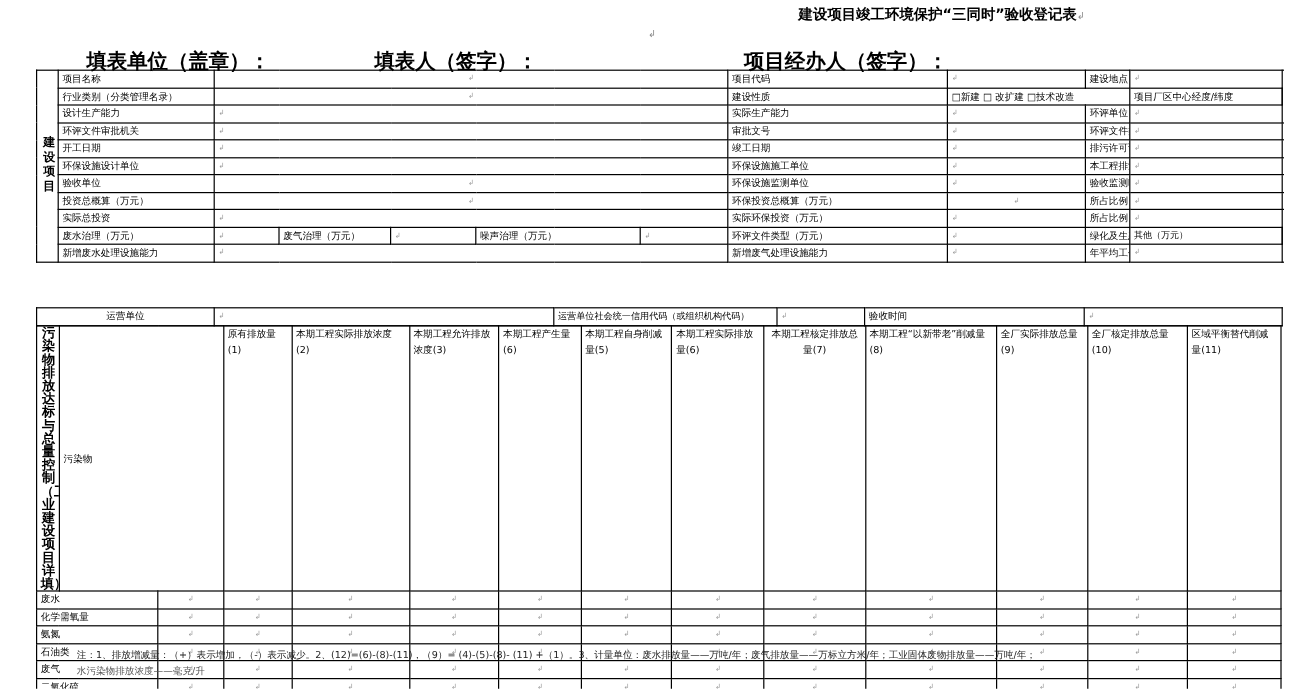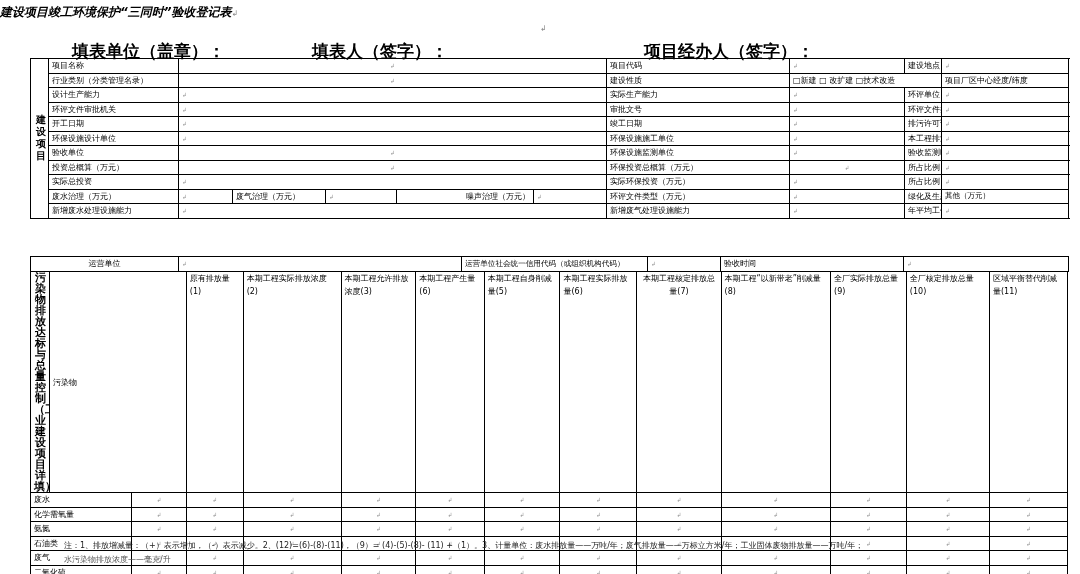--- a/index.html
+++ b/index.html
@@ -1,39 +1,39 @@
 <!DOCTYPE html>
 <html><head>
 <meta charset="utf-8">
 <style>
   html, body { margin:0; padding:0; background:#ffffff; }
   body { width:1080px; height:574px; position:relative; overflow:hidden;
          font-family: "DejaVu Sans", "Liberation Sans", sans-serif; color:#000; }
   .abs { position:absolute; }
-  .title { top:4px; left:0; width:904px; text-align:left; font-size:12px; font-weight:bold;font-style:italic; }
+  .title { top:4px; left:0; width:904px; text-align:right; font-size:12px; font-weight:bold; }
   .para-mark { font-size:8px; color:#888; font-weight:normal; }
   .retmark { top:24px; left:540px; font-size:8px; color:#888; }
   .hdr-field { top:40px; font-size:17px; font-weight:bold; }
   table.form { position:absolute; border-collapse:collapse; table-layout:fixed; font-size:8px; }
   table.form td { border:1px solid #000; padding:0 3px; height:13.5px; white-space:nowrap; overflow:hidden; vertical-align:middle; }
   .c { text-align:center; }
   .mark { color:#999; font-size:6px; }
   .side { text-align:right; font-size:8.5px; font-weight:bold; line-height:11px; white-space:normal !important; }
   .ph { height:26px !important; line-height:13px; white-space:normal !important; vertical-align:top !important; }
   .note { left:64px; font-size:8px; color:#222; line-height:13px; }
   .chk { font-size:8px; }
 </style>
 </head>
 <body>
 
 <div class="abs title"><span>建设项目竣工环境保护“三同时”验收登记表</span><span class="para-mark">↲</span></div>
 <div class="abs retmark">↲</div>
 <div class="abs hdr-field" style="left:72px">填表单位（盖章）：</div>
 <div class="abs hdr-field" style="left:312px">填表人（签字）：</div>
-<div class="abs hdr-field" style="left:644px">项目经办人（签字）：</div>
+<div class="abs hdr-field" style="left:620px">项目经办人（签字）：</div>
 
 <table class="form" style="left:30px; top:58px; width:1038px;">
   <colgroup>
     <col style="width:18px">
       <col style="width:130px">
       <col style="width:54px">
       <col style="width:93px">
       <col style="width:71px">
       <col style="width:65px">
       <col style="width:72px">
@@ -115,21 +115,21 @@
     <td>实际环保投资（万元）</td>
     <td class="mark">↲</td>
     <td>所占比例（%）</td>
     <td colspan="2" class="mark">↲</td>
   </tr>
   <tr>
     <td>废水治理（万元）</td>
     <td class="mark">↲</td>
     <td>废气治理（万元）</td>
     <td class="mark">↲</td>
-    <td colspan="2" style="text-align:right">噪声治理（万元）</td>
+    <td colspan="2" style="">噪声治理（万元）</td>
     <td class="mark">↲</td>
     <td>环评文件类型（万元）</td>
     <td class="mark">↲</td>
     <td>绿化及生态（万元）</td>
     <td style="font-size:7.5px">其他（万元）</td>
     <td class="mark">↲</td>
   </tr>
   <tr>
     <td>新增废水处理设施能力</td>
     <td colspan="6" class="mark">↲</td>

